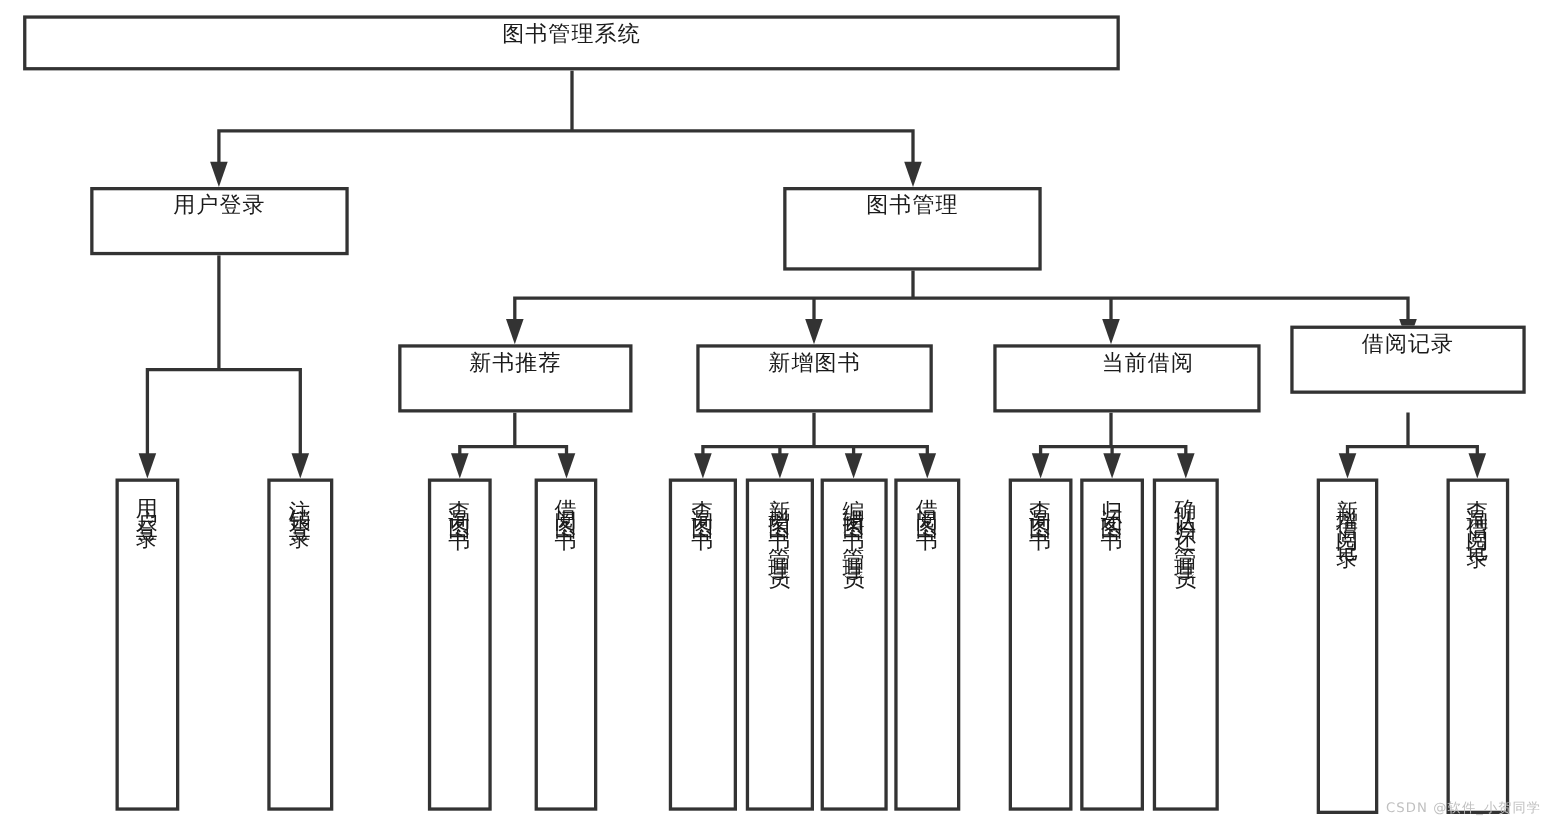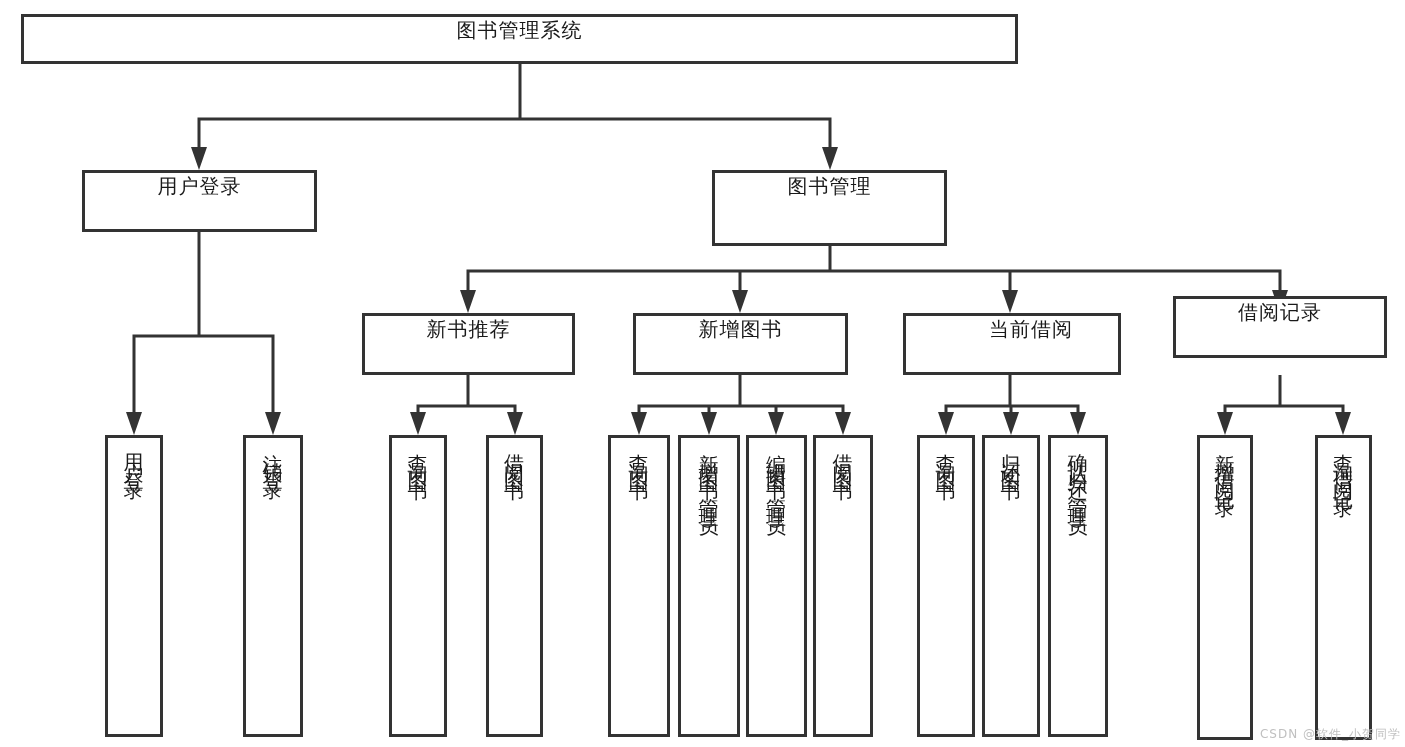--- a/index.html
+++ b/index.html
@@ -103,21 +103,21 @@
       </div>
       <div class="node horizontal" style="left: 712px; top: 170px; width: 235px; height: 76px;">
         <span class="node-label">图书管理</span>
       </div>
       <div class="node horizontal" style="left: 362px; top: 313px; width: 213px; height: 62px;">
         <span class="node-label">新书推荐</span>
       </div>
       <div class="node horizontal" style="left: 633px; top: 313px; width: 215px; height: 62px;">
         <span class="node-label">新增图书</span>
       </div>
-      <div class="node horizontal" style="left: 903px; top: 313px; width: 218px; height: 62px; padding-left: 38px;">
+      <div class="node horizontal" style="left: 903px; top: 313px; width: 243px; height: 62px; padding-left: 38px;">
         <span class="node-label">当前借阅</span>
       </div>
       <div class="node horizontal" style="left: 1173px; top: 296px; width: 214px; height: 62px;">
         <span class="node-label">借阅记录</span>
       </div>
       <div class="node vertical" style="left: 105px; top: 435px; width: 58px; height: 302px;">
         <span class="node-label">用户登录</span>
       </div>
       <div class="node vertical" style="left: 243px; top: 435px; width: 60px; height: 302px;">
         <span class="node-label">注销登录</span>

